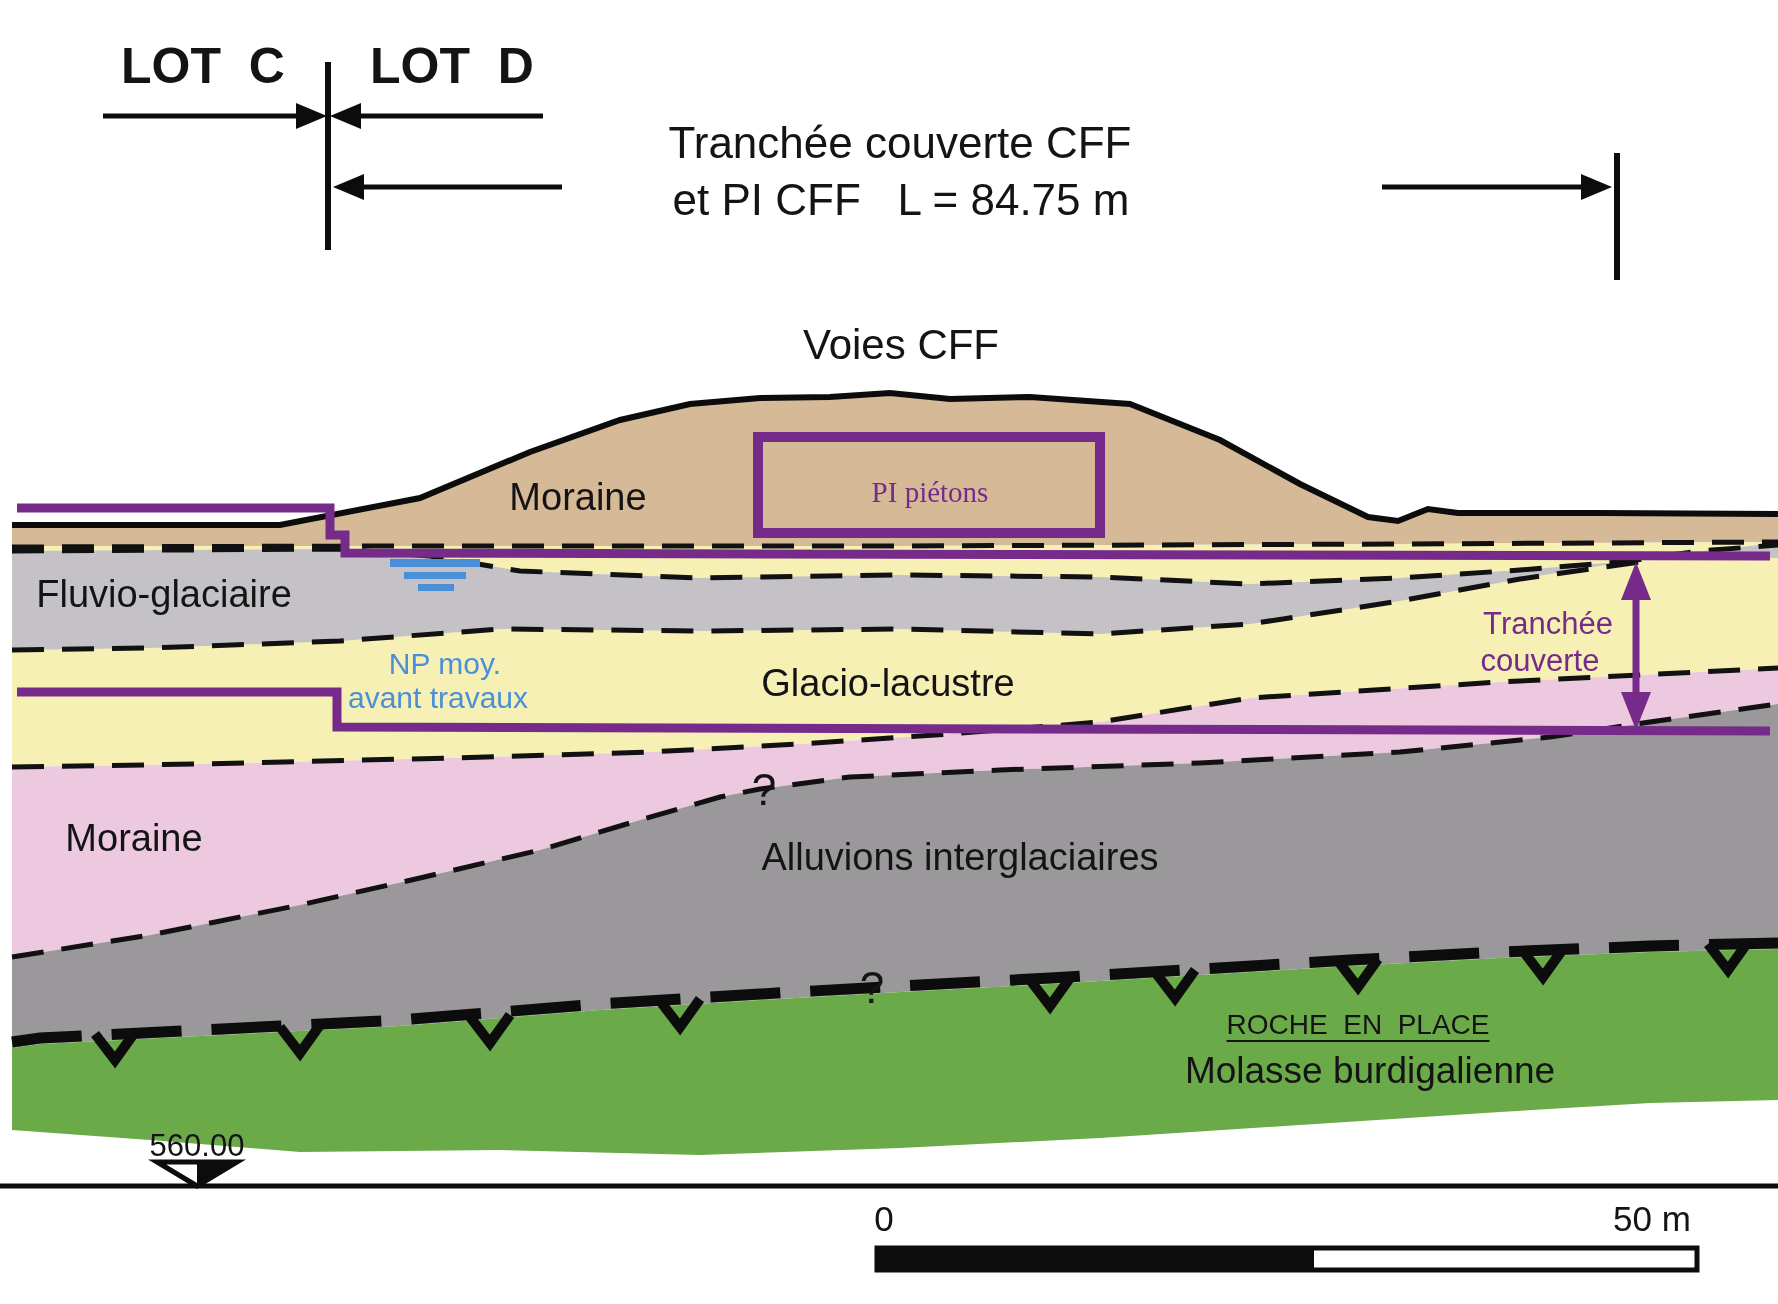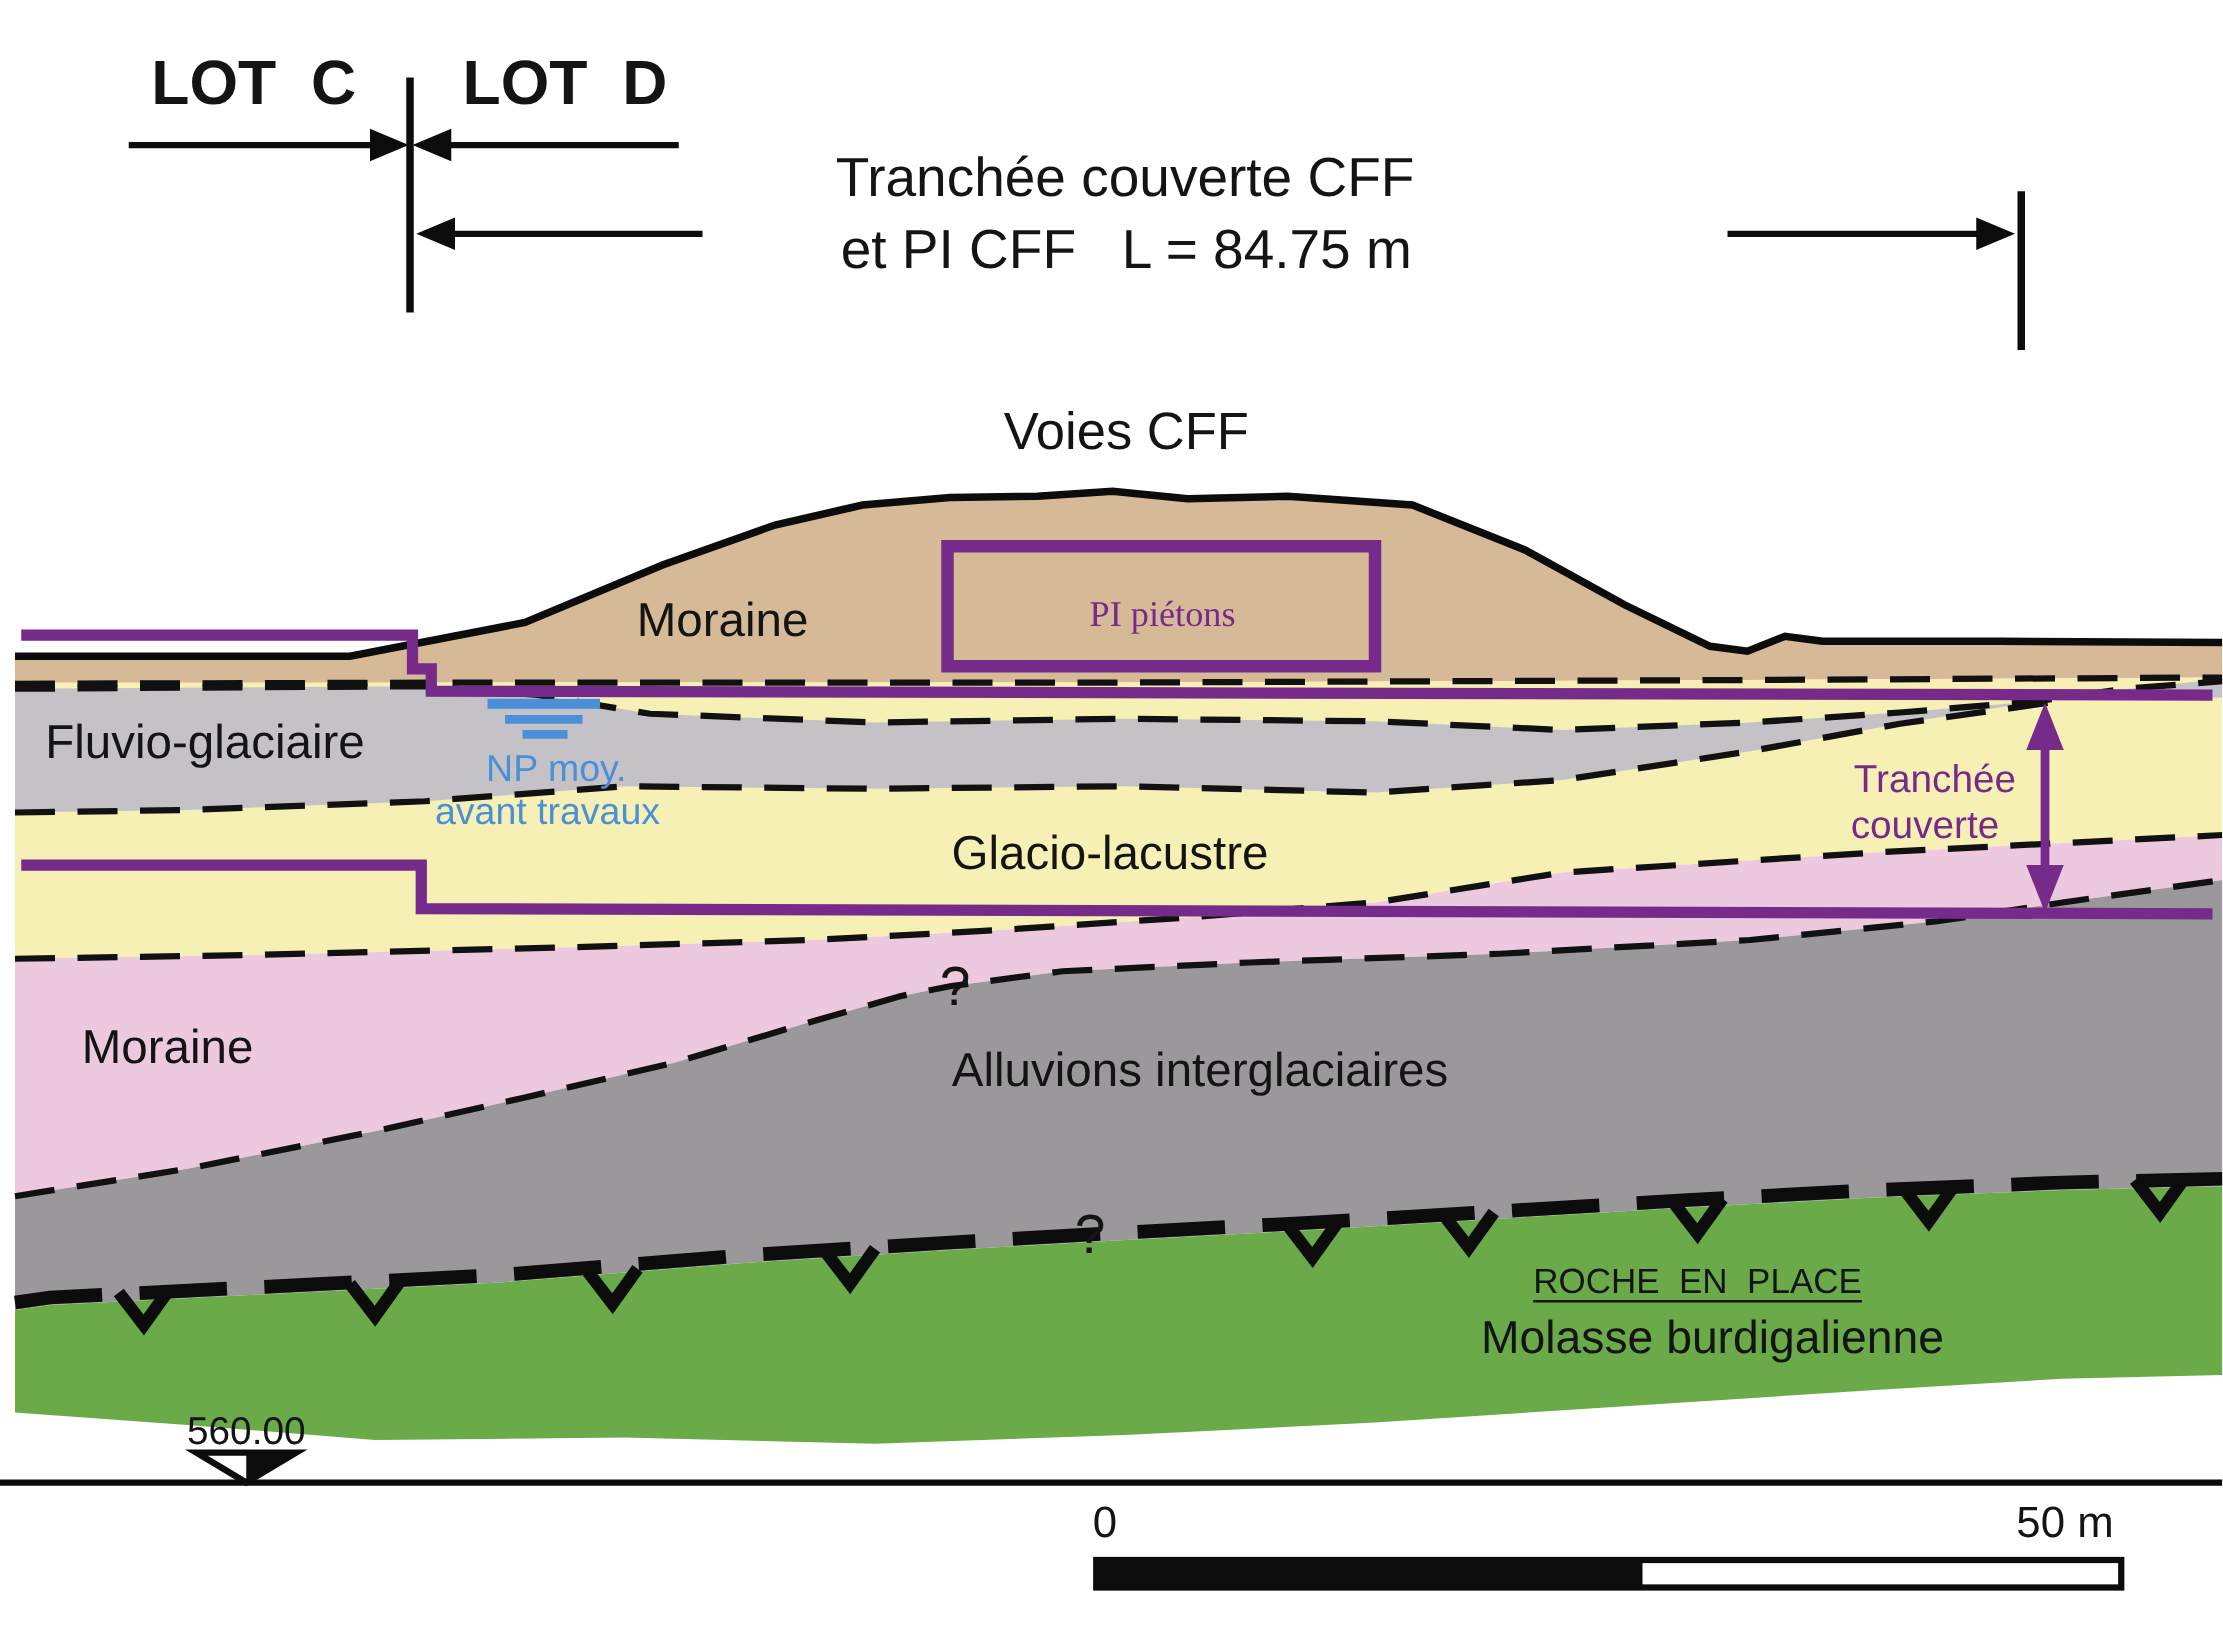--- a/index.html
+++ b/index.html
@@ -13,21 +13,21 @@
   #geo-svg{position:absolute;left:0;top:0;}
   .lbl{
     position:absolute;
     transform:translate(-50%,-50%);
     color:#141414;
     white-space:nowrap;
     line-height:1;
   }
   .bold{font-weight:bold;}
   .purple{color:#762b8a;}
-  .blue{color:#4a90d9;}
+  .blue{color:#4a90d9;margin-top:48px;}
   .underline{text-decoration:underline;text-underline-offset:6px;}
 </style>
 </head>
 <body>
 
 <div id="stage">
 
   <svg id="geo-svg" width="1778" height="1304" viewBox="0 0 1778 1304">
 
     <polygon points="12,528 280,526 420,498 530,452 620,420 690,404 760,398 830,397 890,393 950,399 1030,397 1130,404

